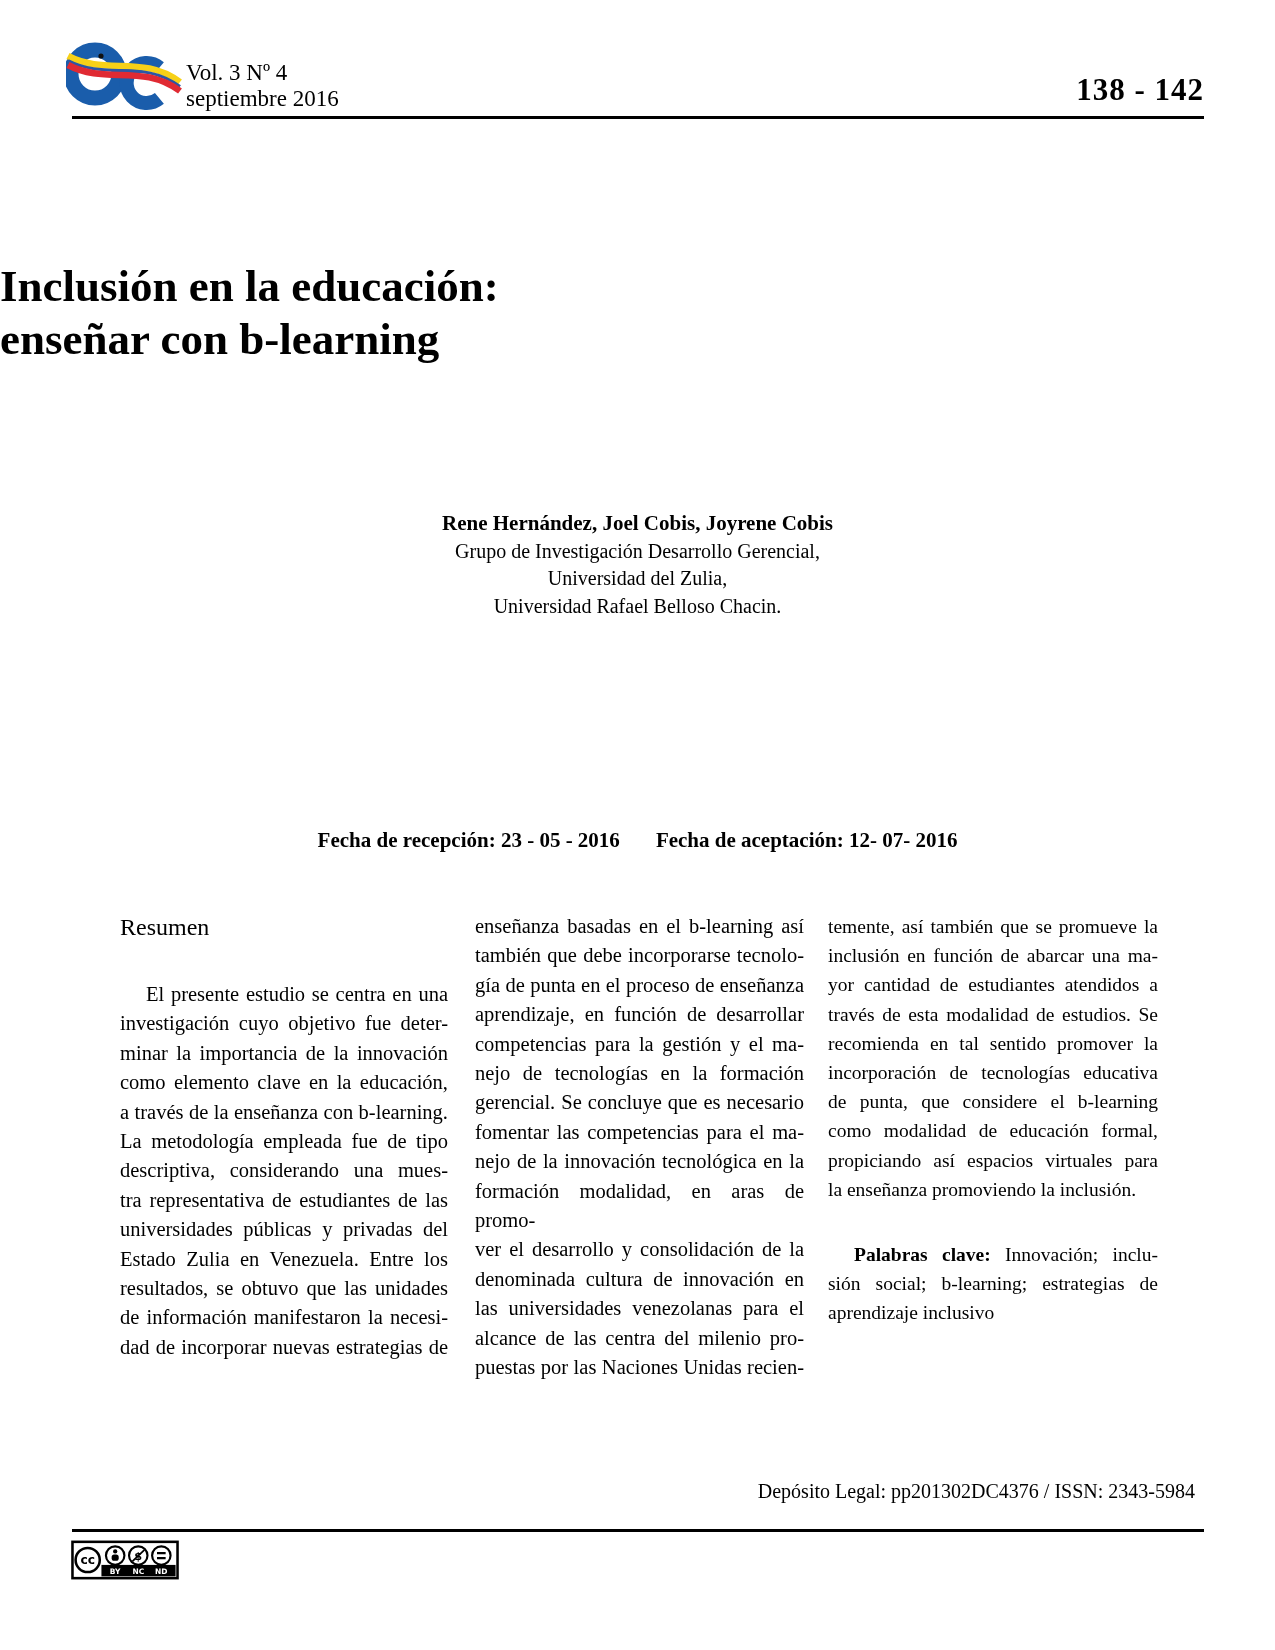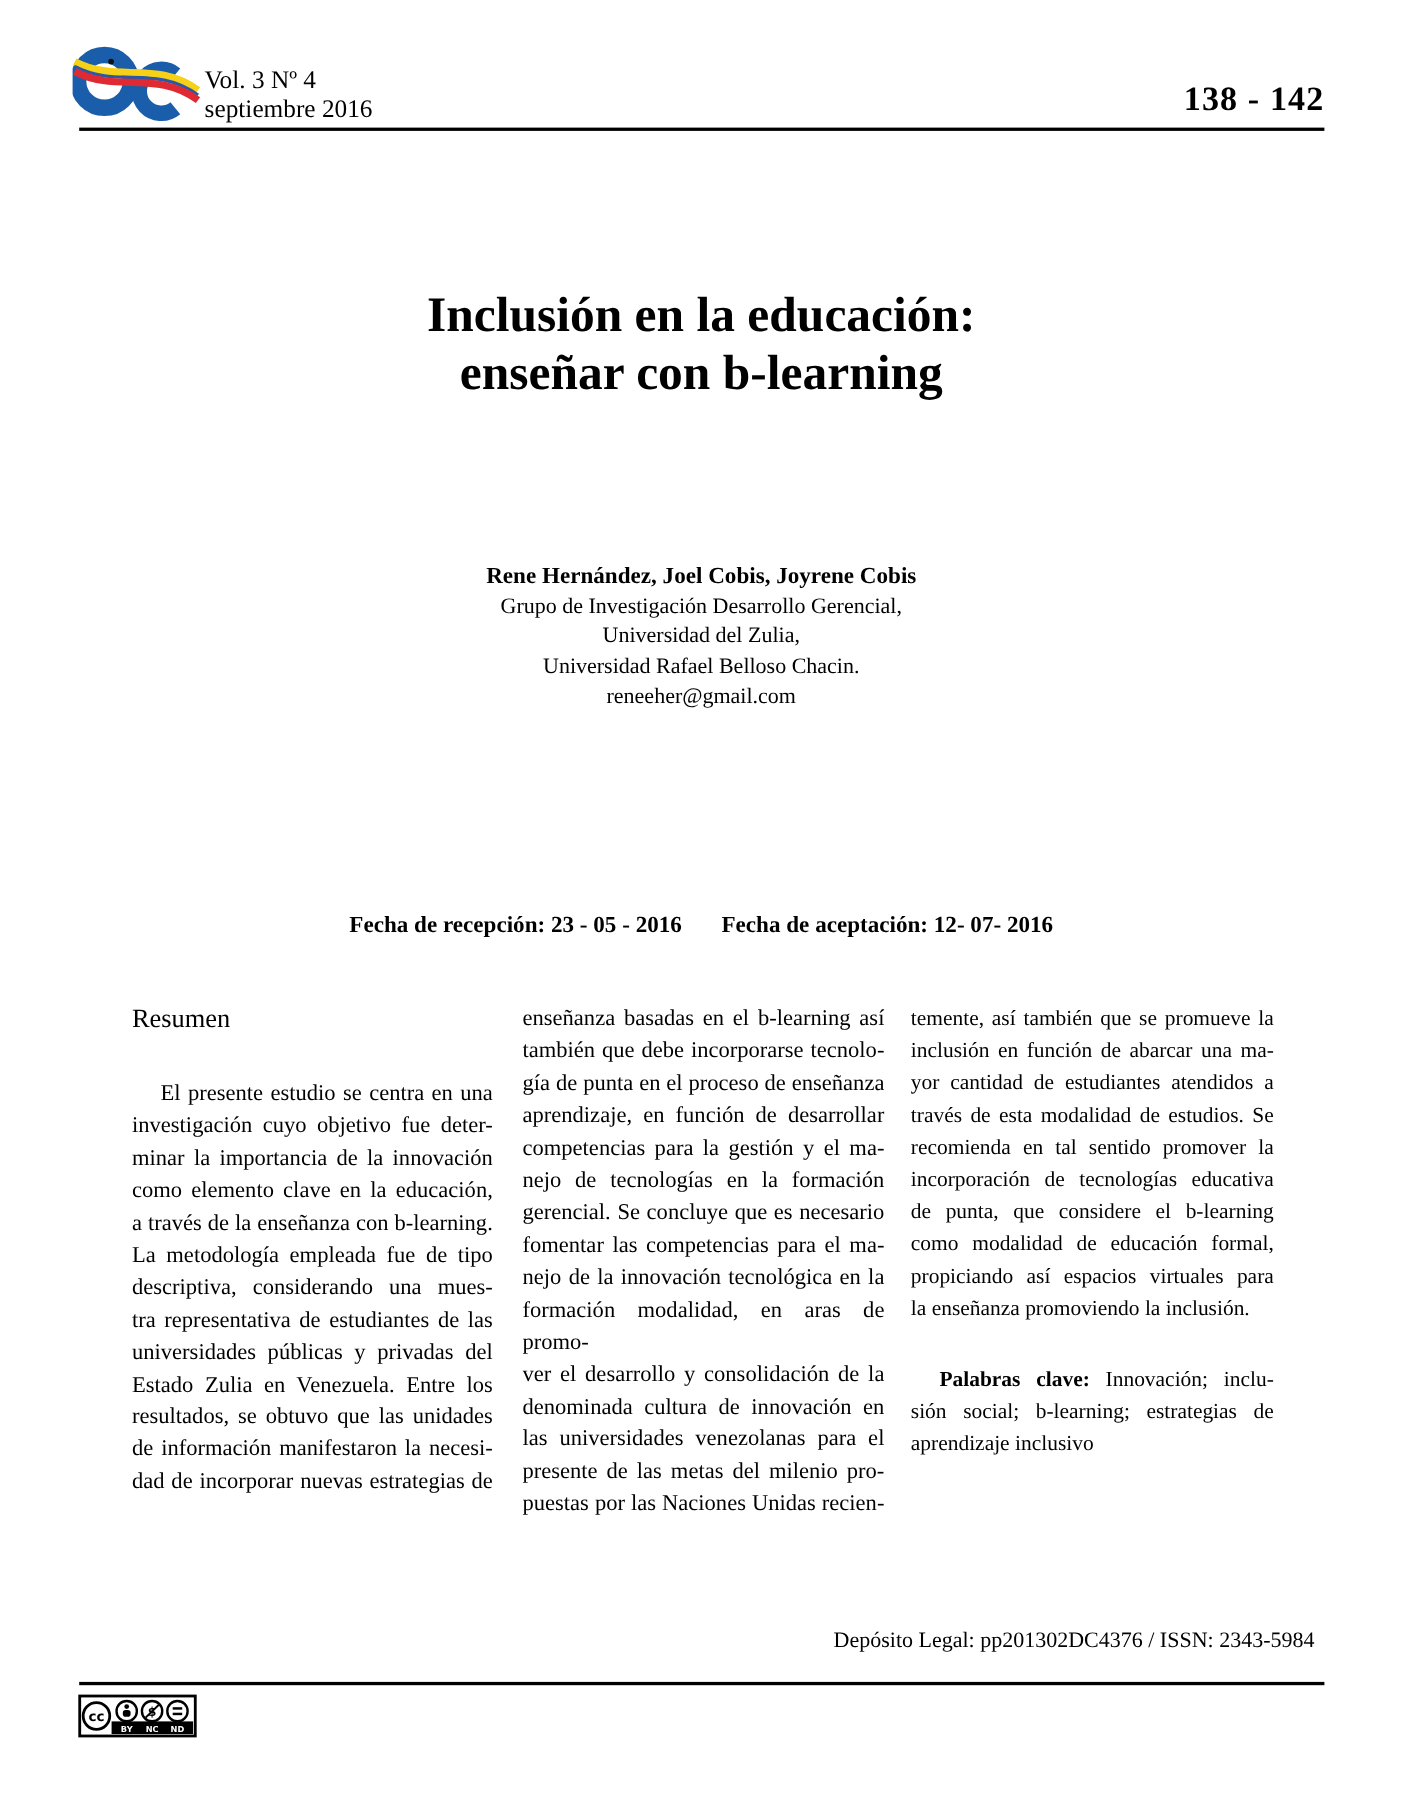--- a/index.html
+++ b/index.html
@@ -8,21 +8,21 @@
     position:relative; width:1275px; height:1650px; background:#fff;
     font-family:"Liberation Serif", serif; color:#000; overflow:hidden;
   }
   
   .logo { position:absolute; left:66px; top:34px; width:118px; height:84px; }
   .vol-block { position:absolute; left:186px; top:60px; font-size:23px; line-height:26px; }
   .page-range { position:absolute; right:71px; top:72px; font-size:31px; font-weight:bold; letter-spacing:1px; }
   .rule { position:absolute; background:#000; height:3px; }
   .rule-top { left:72px; top:116px; width:1132px; }
   
-  .title { position:absolute; left:0; right:0; top:260px; text-align:center;
+  .title { position:absolute; left:0; right:0; top:260px; 
            font-weight:bold; font-size:45px; line-height:53px; }
   .authors { position:absolute; left:0; right:0; top:510px; text-align:center;
              font-size:20px; line-height:27.5px; }
   .authors .names { font-weight:bold; font-size:21px; }
   .dates { position:absolute; left:0; right:0; top:828px; text-align:center;
            font-weight:bold; font-size:21px; }
   .dates .gap { display:inline-block; width:36px; }
   
   .col { position:absolute; top:912px; }
   .col-1 { left:120px; width:328px; font-size:20.5px; line-height:29.4px; }
@@ -65,21 +65,20 @@
   <div class="title">
     <div>Inclusión en la educación:</div>
     <div>enseñar con b-learning</div>
   </div>
 
   <div class="authors">
     <div class="names">Rene Hernández, Joel Cobis, Joyrene Cobis</div>
     <div>Grupo de Investigación Desarrollo Gerencial,</div>
     <div>Universidad del Zulia,</div>
     <div>Universidad Rafael Belloso Chacin.</div>
-    <div>reneeher@gmail.com</div>
   </div>
 
   <div class="dates">
     <span>Fecha de recepción: 23 - 05 - 2016</span><span class="gap"></span><span>Fecha de aceptación: 12- 07- 2016</span>
   </div>
 
   <div class="col col-1">
     <div class="resumen-h">Resumen</div>
     <div class="indent-first">
         <div class="jl">El presente estudio se centra en una</div>
@@ -106,21 +105,21 @@
         <div class="jl">aprendizaje, en función de desarrollar</div>
         <div class="jl">competencias para la gestión y el ma-</div>
         <div class="jl">nejo de tecnologías en la formación</div>
         <div class="jl">gerencial. Se concluye que es necesario</div>
         <div class="jl">fomentar las competencias para el ma-</div>
         <div class="jl">nejo de la innovación tecnológica en la</div>
         <div class="jl">formación modalidad, en aras de promo-</div>
         <div class="jl">ver el desarrollo y consolidación de la</div>
         <div class="jl">denominada cultura de innovación en</div>
         <div class="jl">las universidades venezolanas para el</div>
-        <div class="jl">presente de las metas del milenio pro-</div>
+        <div class="jl">alcance de las centra del milenio pro-</div>
         <div class="jl">puestas por las Naciones Unidas recien-</div>
       </div>
   </div>
 
   <div class="col col-3">
     <div class="para-end">
         <div class="jl">temente, así también que se promueve la</div>
         <div class="jl">inclusión en función de abarcar una ma-</div>
         <div class="jl">yor cantidad de estudiantes atendidos a</div>
         <div class="jl">través de esta modalidad de estudios. Se</div>

